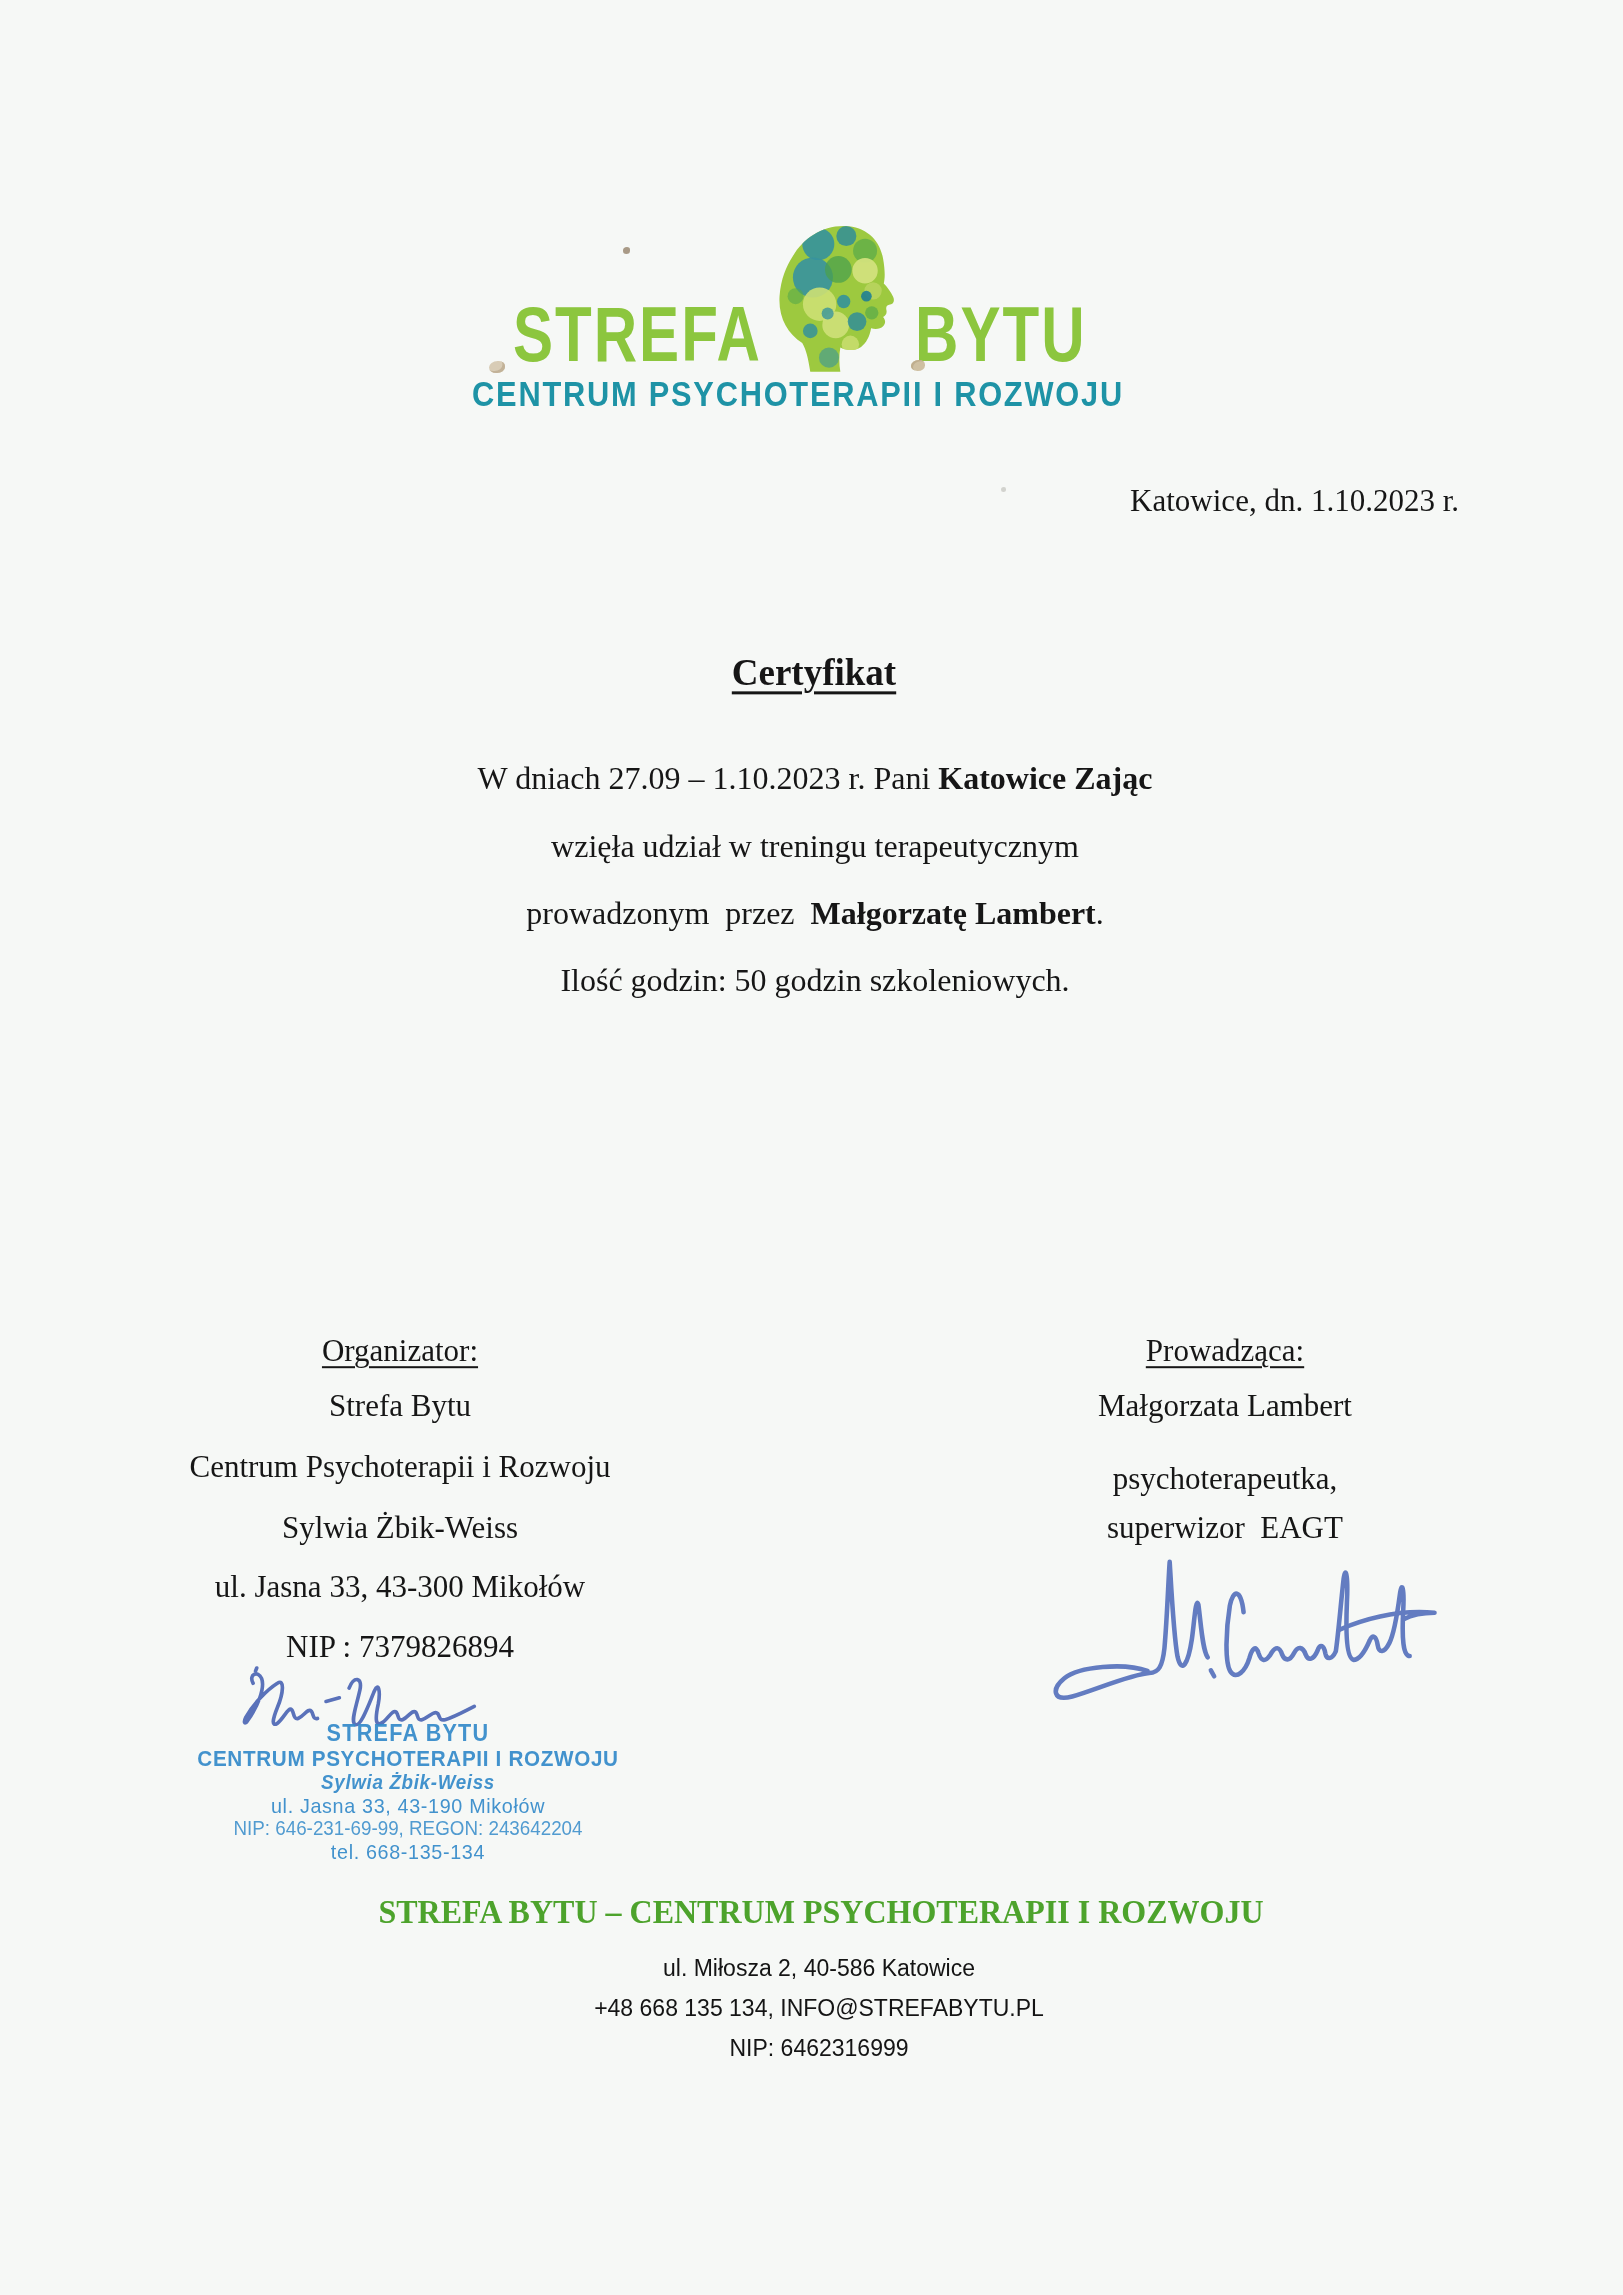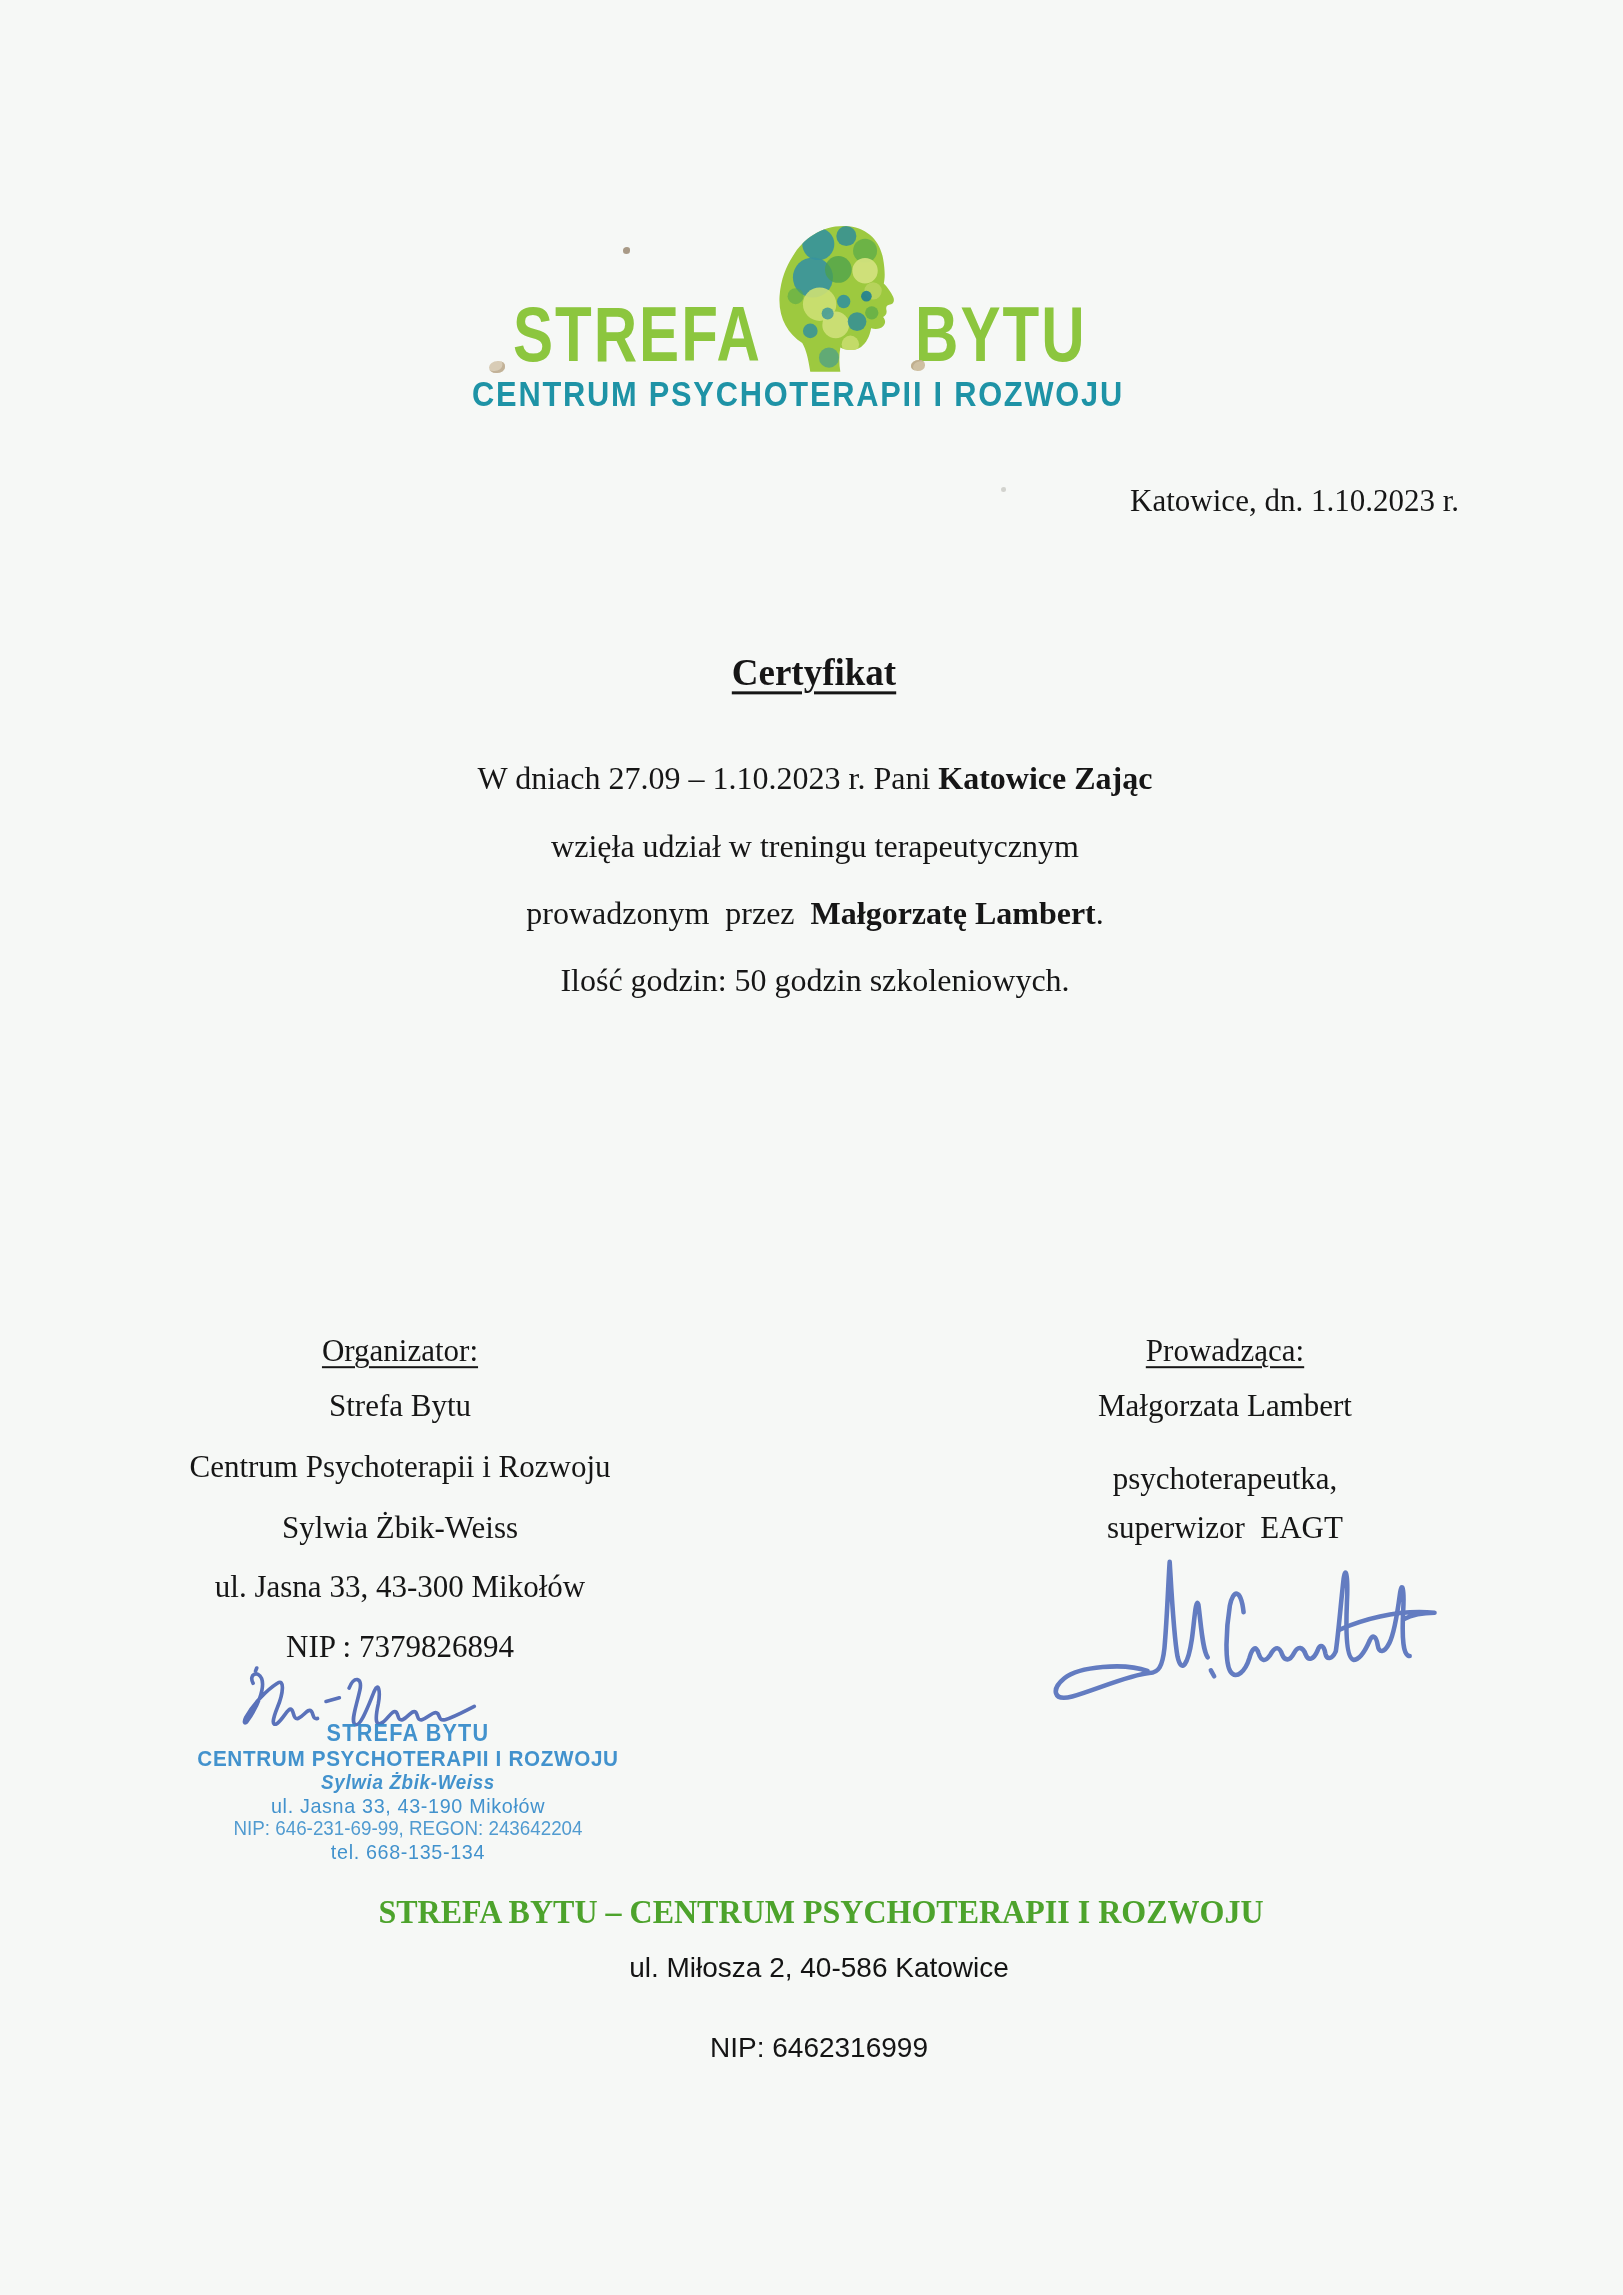--- a/index.html
+++ b/index.html
@@ -67,21 +67,21 @@
   .sig path{fill:none;stroke-linecap:round;stroke-linejoin:round;}
 
   
   .footer-heading{
     left:821px;top:1914px;font-size:33px;font-weight:700;
     color:#4da32c;letter-spacing:0px;
     transform:translate(-50%,-55%) scaleX(0.97);
   }
   .footer-line{
     font-family:"Liberation Sans","DejaVu Sans",sans-serif;
-    font-size:28px;color:#141414;
+    font-size:23px;color:#141414;
   }
   .f-addr{left:819px;top:1970px;}
   .f-phone{left:819px;top:2010px;}
   .f-nip{left:819px;top:2050px;}
 
   
   .speck{position:absolute;border-radius:60% 45% 55% 50%;}
   .speck-1{left:623px;top:247px;width:7.2px;height:6.5px;background:#8f7b62;opacity:.75;}
   .speck-2{left:489px;top:361px;width:15.7px;height:11.8px;background:#d8ccb6;box-shadow:inset -2.6px -2px 0 #c2b298;}
   .speck-3{left:911px;top:360px;width:13.7px;height:10.5px;background:#cfc0a2;box-shadow:inset 2px 1.3px 0 #bfae8e;}
@@ -167,20 +167,21 @@
     <g stroke="#4a67b8" stroke-width="7" opacity="0.85">
       <path d="M175,185 C140,172 70,178 48,196 C28,212 30,232 60,224 C95,214 150,190 178,188 C192,188 198,178 201,150 C205,105 207,45 209,18 C211,50 215,130 221,163 C227,190 237,176 243,136 C247,106 249,70 253,84 C257,114 259,152 267,164"></path>
       <path d="M272,184 l5,9"></path>
       <path d="M322,95 C318,58 306,60 301,85 C295,122 293,172 302,186 C311,199 325,185 331,165 C335,150 341,145 345,158 C349,170 355,172 363,160 C371,146 377,148 381,160 C385,170 393,170 399,158 C405,146 413,148 417,160 C421,170 429,168 435,154 C439,142 445,146 447,158 C449,168 457,168 463,155 C467,128 471,78 475,44 C478,22 482,40 480,80 C478,130 480,165 490,168 C500,168 509,152 515,138 C519,128 525,132 527,145 C529,158 537,158 545,142 C551,130 557,98 561,68 C564,46 568,58 566,95 C564,135 566,162 576,162"></path>
       <path d="M468,122 C520,100 572,92 614,96 C592,96 576,101 566,106"></path>
     </g>
   </svg>
 
   <div class="line footer-heading">STREFA BYTU – CENTRUM PSYCHOTERAPII I ROZWOJU</div>
   <div class="line footer-line f-addr">ul. Miłosza 2, 40-586 Katowice</div>
+  <div class="line footer-line f-phone">+48 668 135 134, INFO@STREFABYTU.PL</div>
   <div class="line footer-line f-nip">NIP: 6462316999</div>
 
   <div class="speck speck-1"></div>
   <div class="speck speck-2"></div>
   <div class="speck speck-3"></div>
   <div class="speck speck-4"></div>
 
 </div>
 
 

